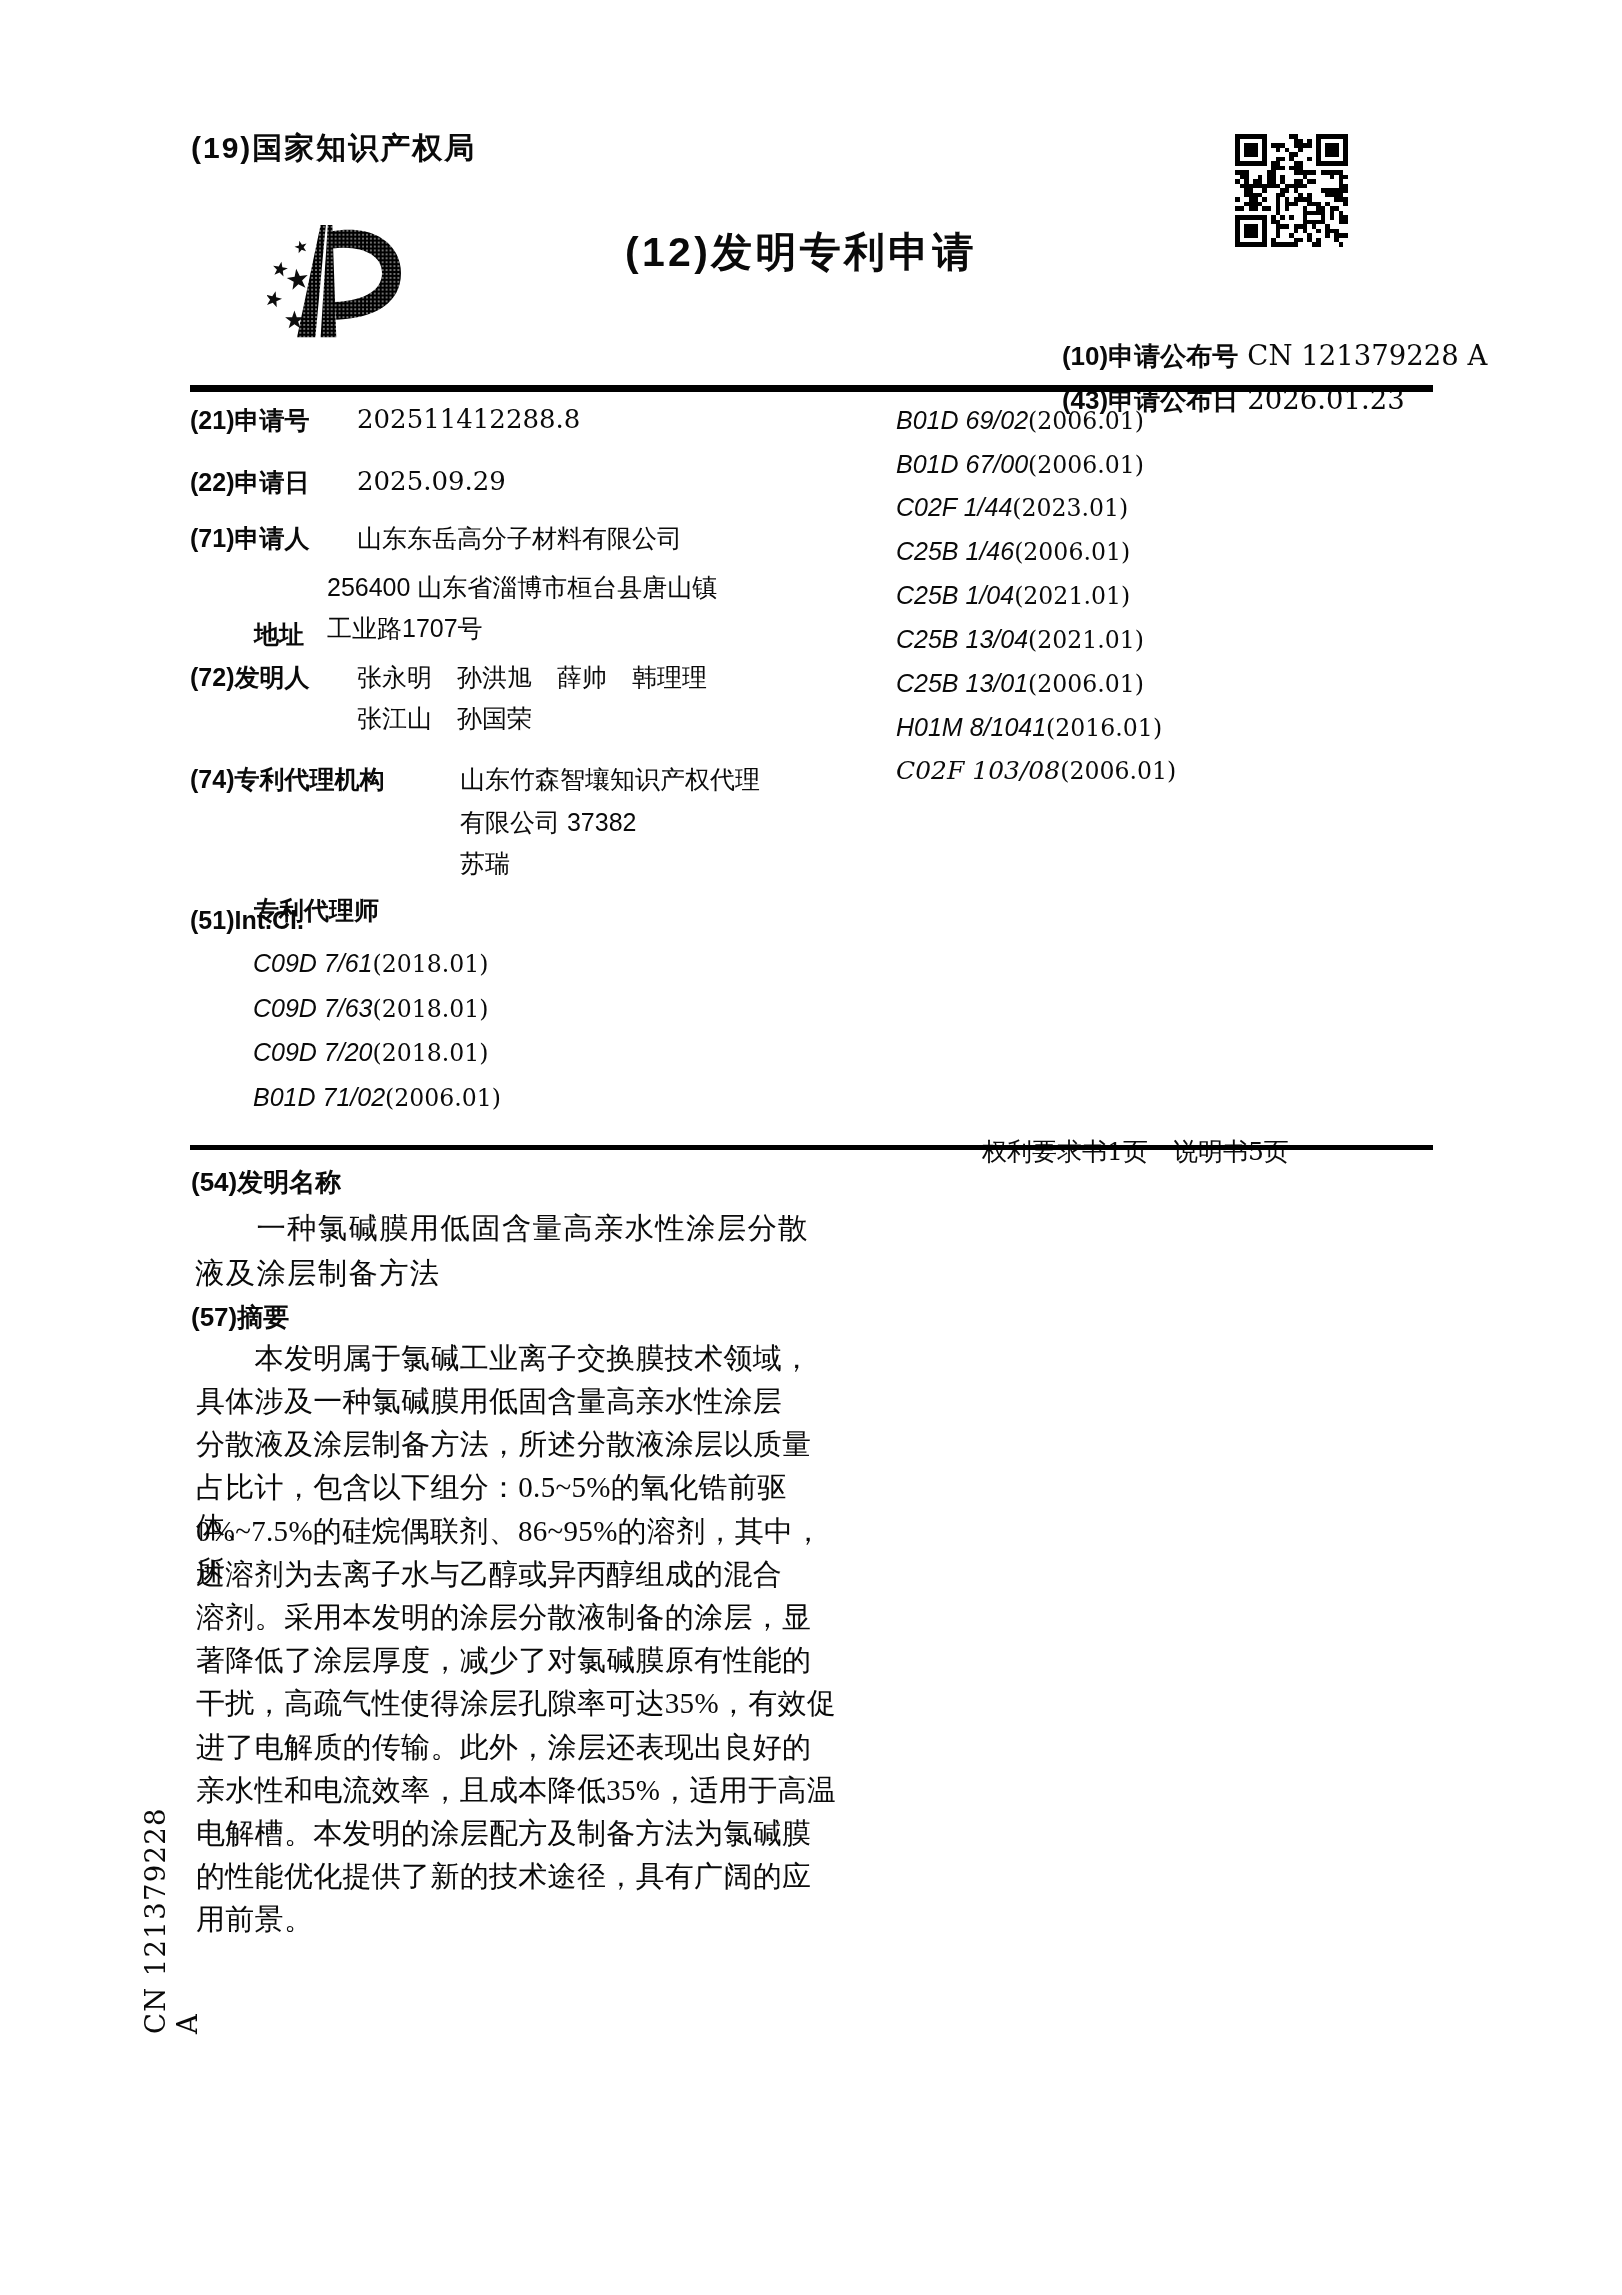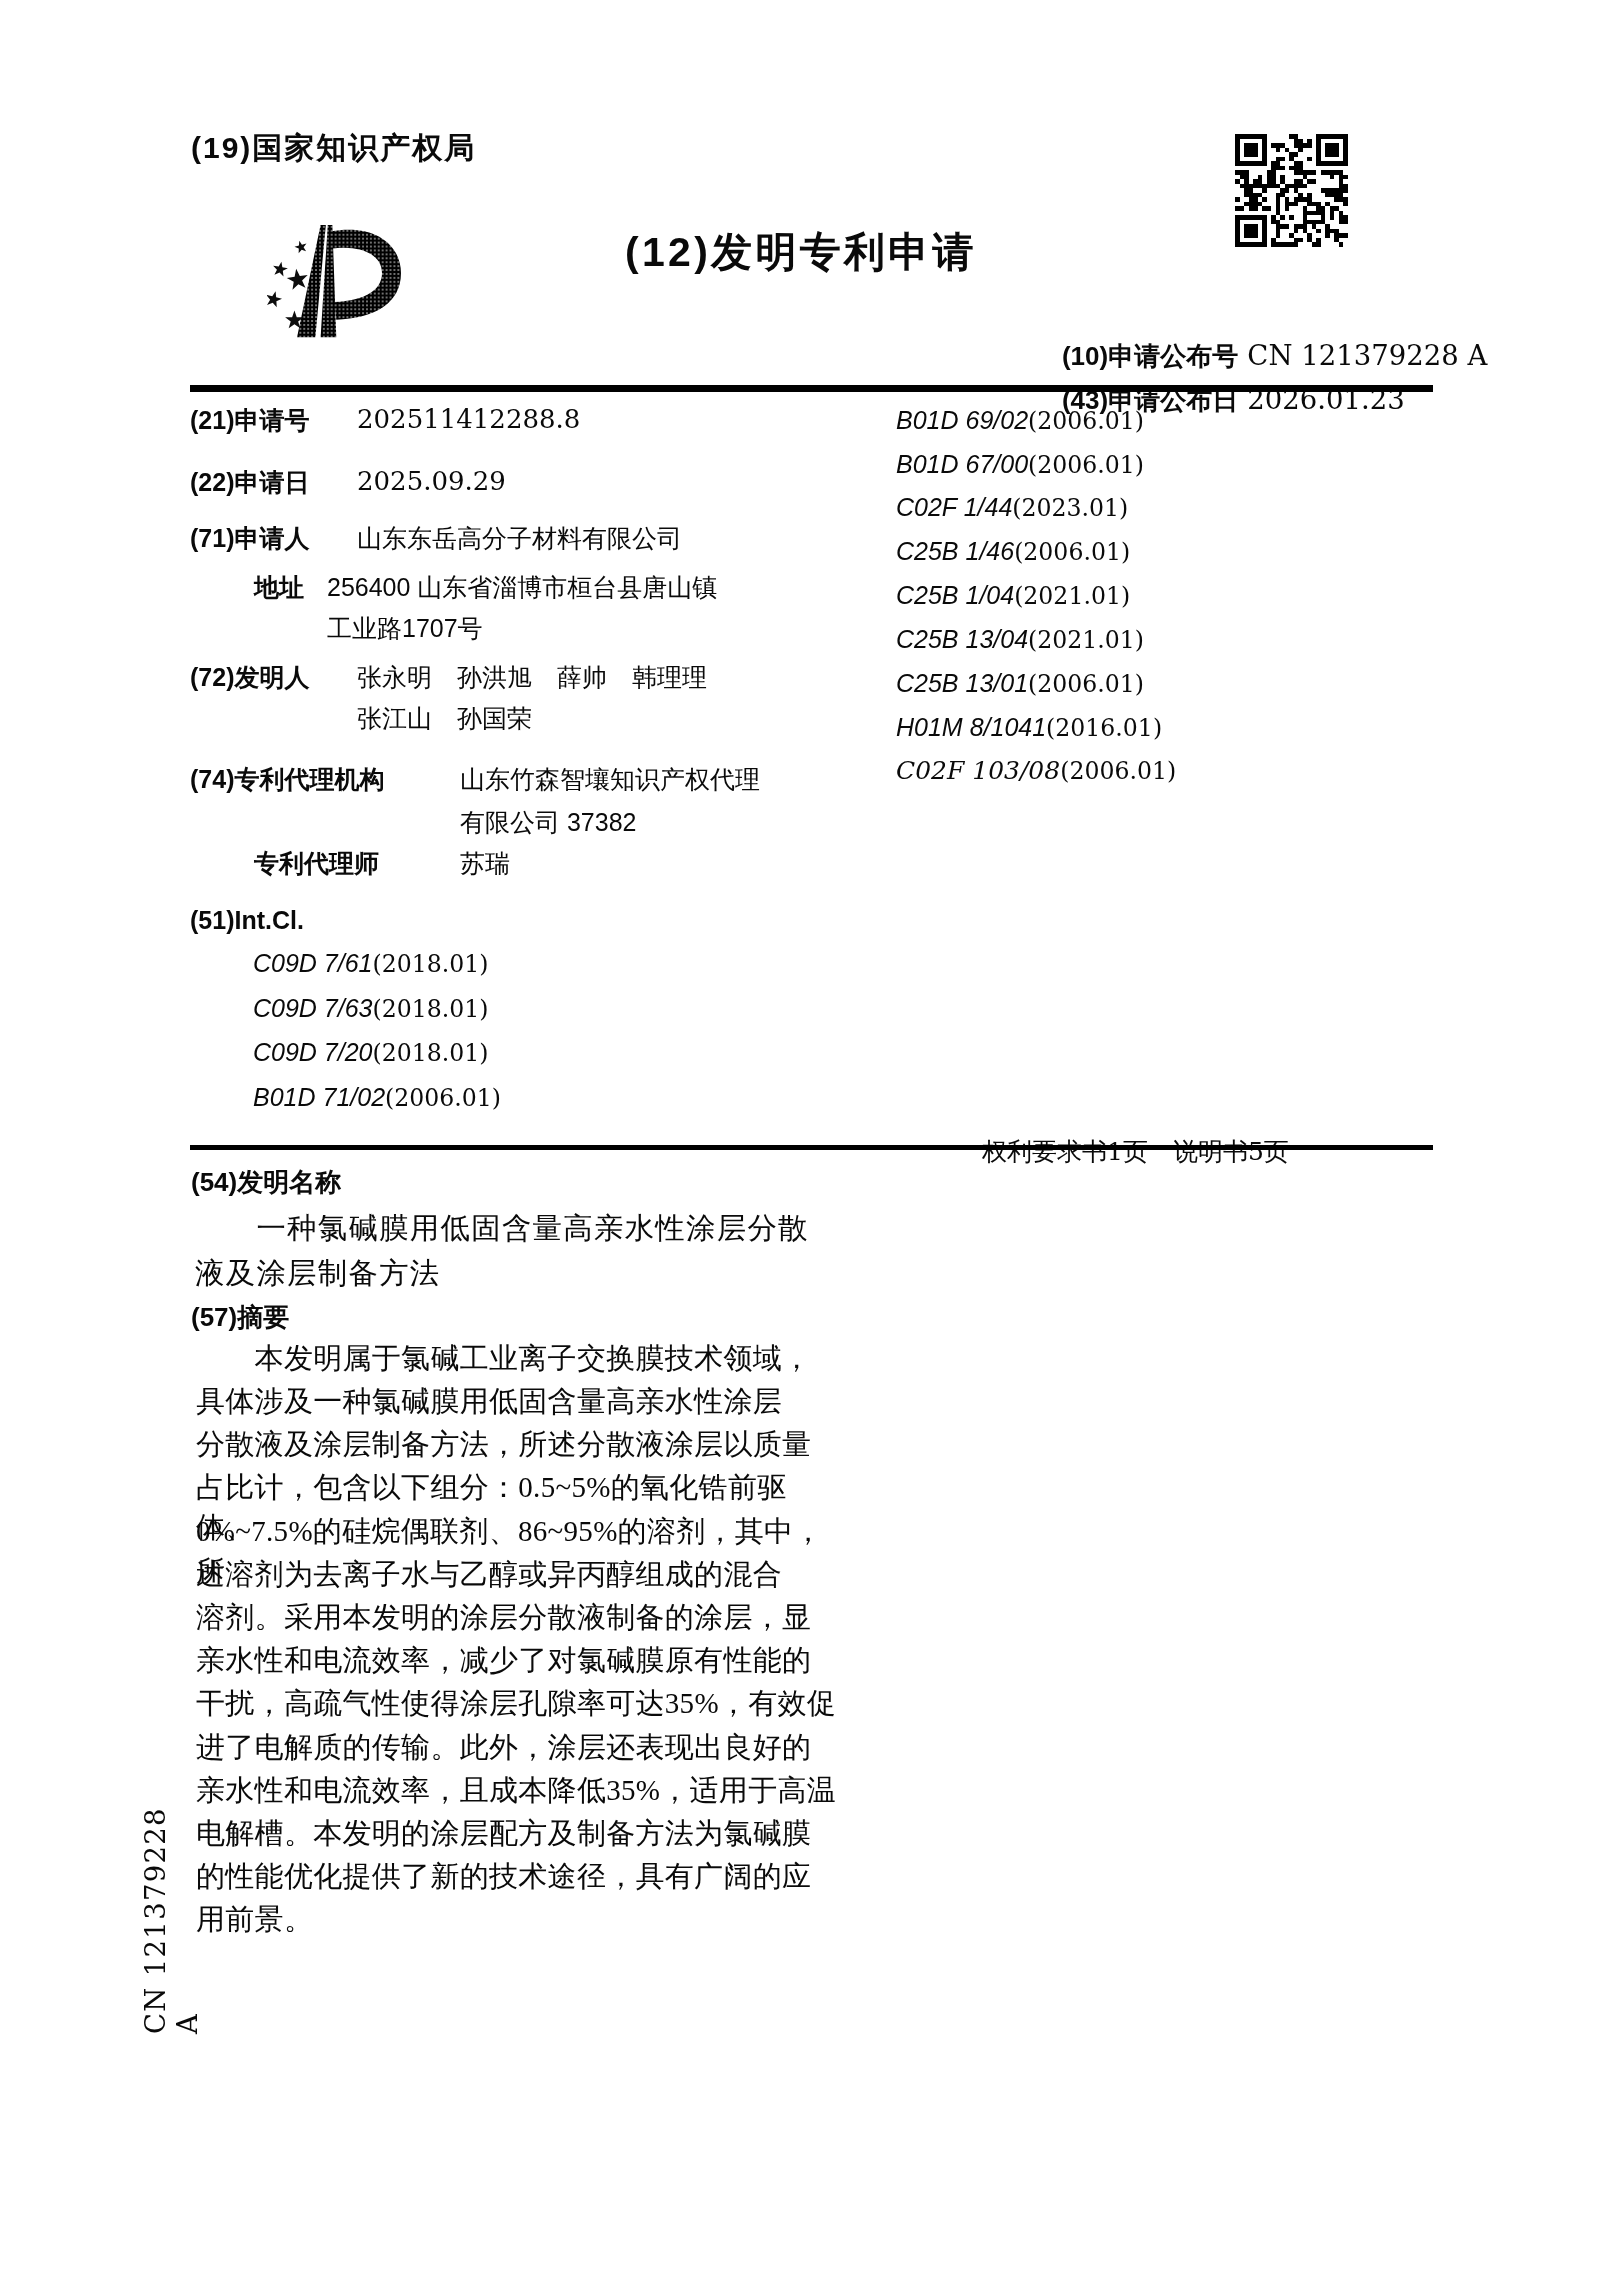--- a/index.html
+++ b/index.html
@@ -13,21 +13,21 @@
   .pub-line .lbl{font-weight:700;}
   .pub-line .val{font-family:"DejaVu Serif",serif;font-size:27.5px;margin-left:9.2px;}
   .pub-number{top:308px;}
   .pub-date{top:352px;}
   .rule{position:absolute;left:190px;width:1243px;background:#000;}
   .rule1{top:385px;height:6.5px;}
   .rule2{top:1145px;height:5.2px;}
   
   .row{position:absolute;left:190px;width:772px;height:34px;font-size:25px;}
   .row .lbl{position:absolute;left:0;font-weight:700;}
-  .row .lbl.ind1{left:64px;}
+  .row .lbl.ind1{left:64px;margin-top:47px;}
   .row .val{position:absolute;left:167px;}
   .row .val.num{font-family:"DejaVu Serif",serif;font-size:26px;}
   .row .val.addr{left:137px;}
   .row .val.agval{left:270px;}
   .intcl-row{position:absolute;left:253px;font-size:25px;}
   .code{font-style:italic;font-weight:400;font-family:"Liberation Sans",sans-serif;}
   .ver{font-family:"DejaVu Serif",serif;font-size:23.6px;font-style:normal;font-weight:400;}
   .rcode-row{position:absolute;left:896px;font-size:25px;}
   .code-light .code{font-weight:400;font-family:"DejaVu Serif",serif;}
   .pages-note{left:982px;top:1111px;font-family:"DejaVu Serif",serif;font-size:25px;margin-top:24px;}
@@ -396,21 +396,21 @@
   <div class="title-line tl2">液及涂层制备方法</div>
 
   <div class="abs sec-label s57">(57)摘要</div>
   <div class="abstract-line" style="top:1339px">　　本发明属于氯碱工业离子交换膜技术领域，</div>
   <div class="abstract-line" style="top:1382px">具体涉及一种氯碱膜用低固含量高亲水性涂层</div>
   <div class="abstract-line" style="top:1425px">分散液及涂层制备方法，所述分散液涂层以质量</div>
   <div class="abstract-line" style="top:1468px">占比计，包含以下组分：0.5~5%的氧化锆前驱体、</div>
   <div class="abstract-line" style="top:1512px">0%~7.5%的硅烷偶联剂、86~95%的溶剂，其中，所</div>
   <div class="abstract-line" style="top:1555px">述溶剂为去离子水与乙醇或异丙醇组成的混合</div>
   <div class="abstract-line" style="top:1598px">溶剂。采用本发明的涂层分散液制备的涂层，显</div>
-  <div class="abstract-line" style="top:1641px">亲水性和电流效率，减少了对氯碱膜原有性能的</div>
+  <div class="abstract-line" style="top:1641px">著降低了涂层厚度，减少了对氯碱膜原有性能的</div>
   <div class="abstract-line" style="top:1684px">干扰，高疏气性使得涂层孔隙率可达35%，有效促</div>
   <div class="abstract-line" style="top:1728px">进了电解质的传输。此外，涂层还表现出良好的</div>
   <div class="abstract-line" style="top:1771px">亲水性和电流效率，且成本降低35%，适用于高温</div>
   <div class="abstract-line" style="top:1814px">电解槽。本发明的涂层配方及制备方法为氯碱膜</div>
   <div class="abstract-line" style="top:1857px">的性能优化提供了新的技术途径，具有广阔的应</div>
   <div class="abstract-line" style="top:1900px">用前景。</div>
 
   <div class="vertical-pub">CN 121379228 A</div>
 
 </div>

